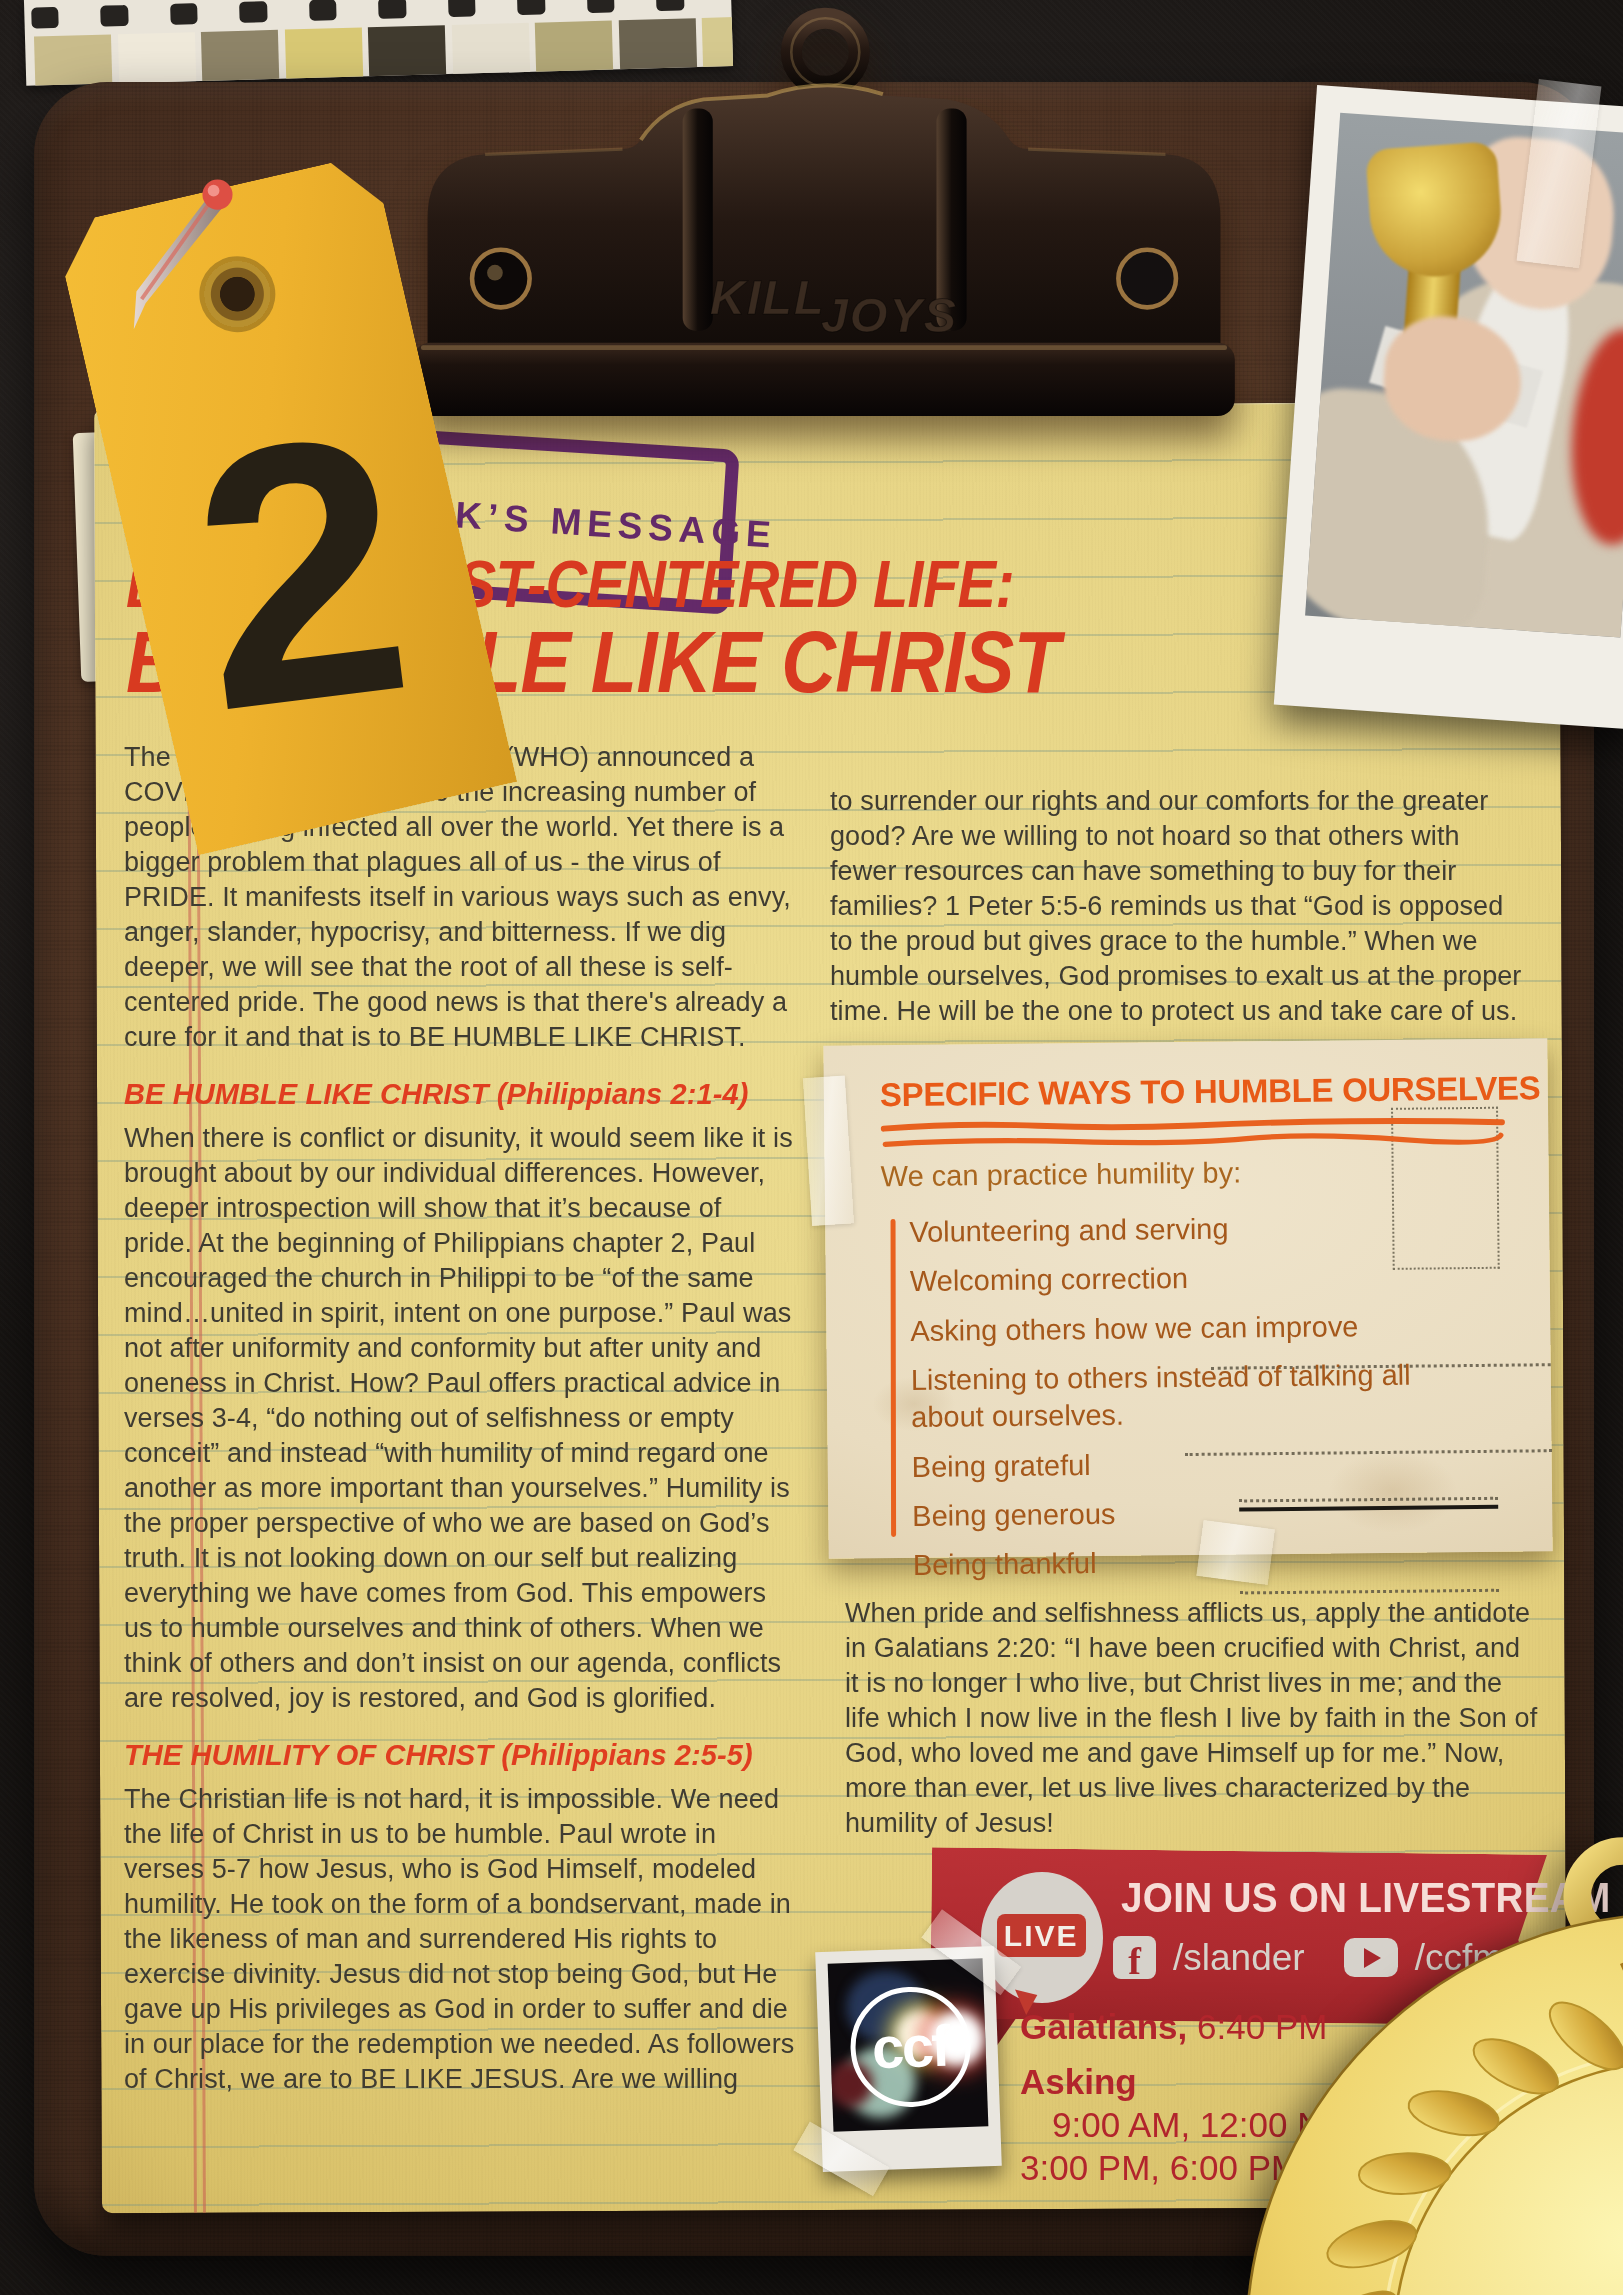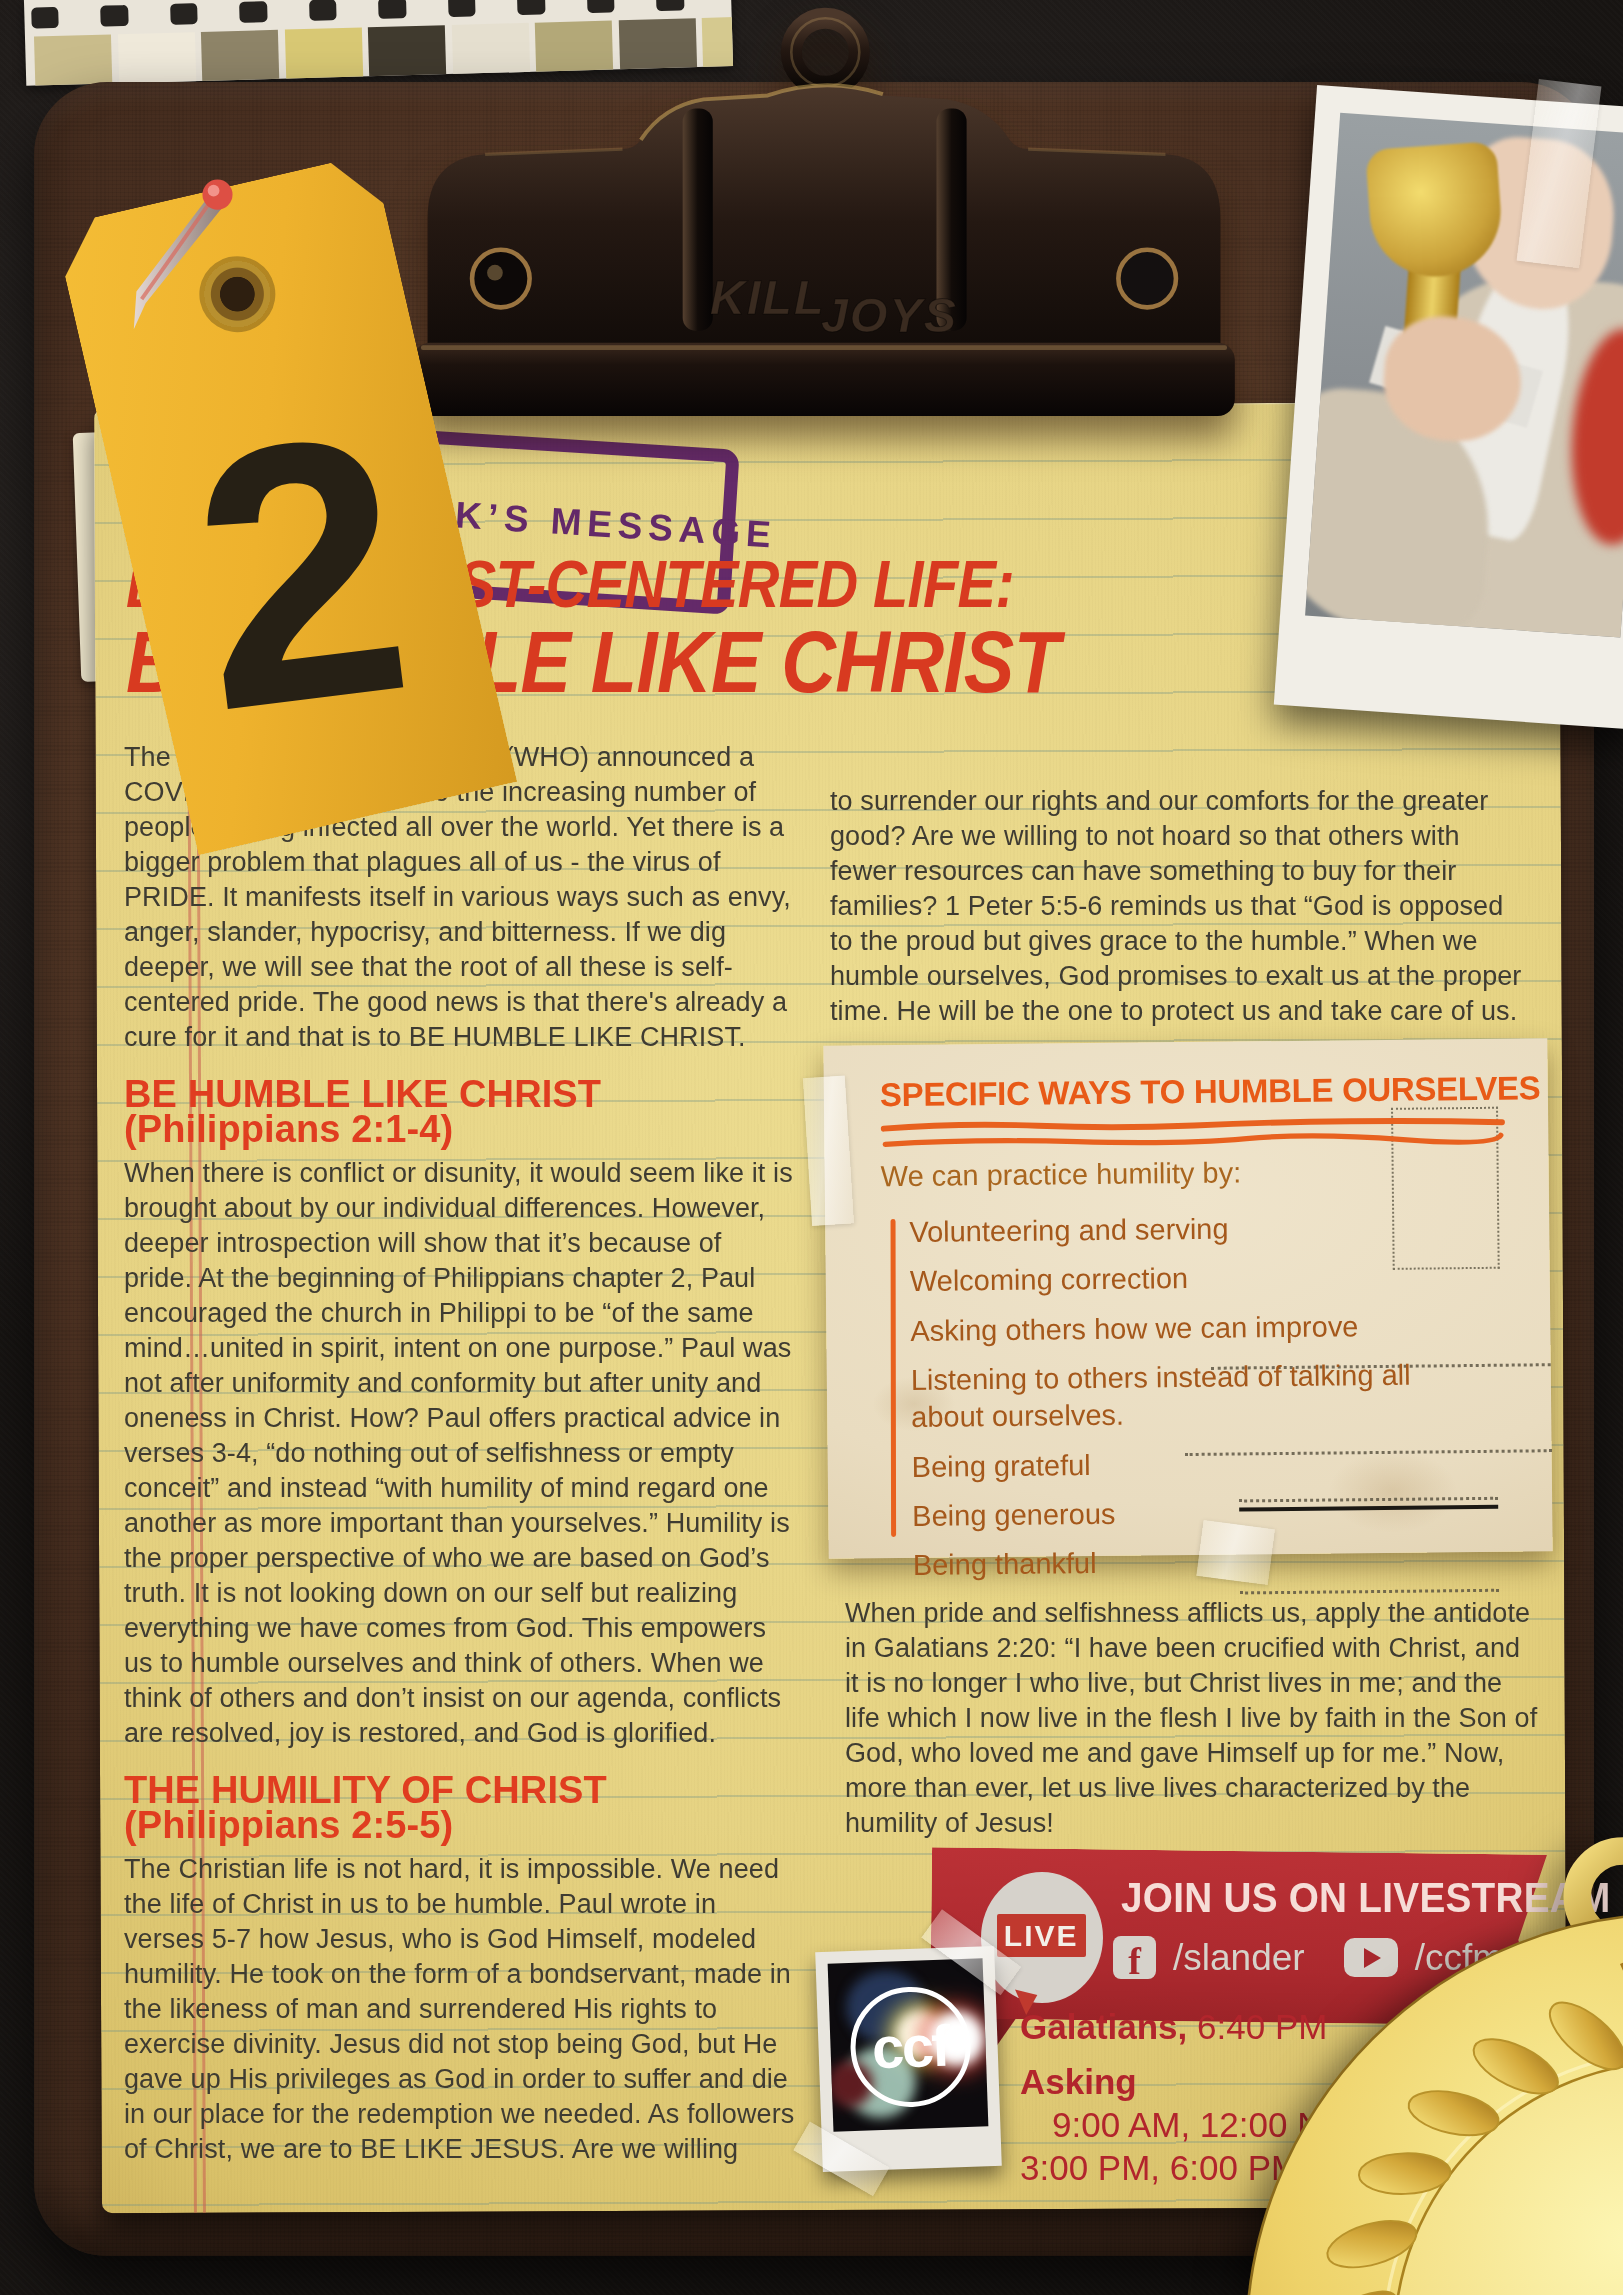--- a/index.html
+++ b/index.html
@@ -80,21 +80,21 @@
 
   
   .title{left:126px;top:550px;z-index:9;color:#d83a20;font-style:italic;font-weight:bold;
     transform:scaleX(.86);transform-origin:left top;white-space:nowrap;}
   .title .t1{font-size:67px;line-height:1.02;letter-spacing:-0.7px;}
   .title .t2{font-size:88px;line-height:1.0;letter-spacing:-0.7px;}
 
   
   .col{z-index:9;font-size:27px;line-height:35px;color:#3f3c32;letter-spacing:0.1px;}
   .col p{margin:0;}
-  .subhead{color:#e03d20;font-weight:bold;font-size:38px;margin:22px 0 9.2px !important;}
+  .subhead{color:#e03d20;font-weight:bold;font-size:29px;margin:22px 0 9.2px !important;font-style:italic;}
   .col-left{left:124px;top:740px;width:672px;}
   .col-right{left:830px;top:784px;width:695px;}
   .closing{left:845px;top:1596px;width:695px;}
 
   
   .card{left:826px;top:1042px;width:724px;height:513px;z-index:10;transform:rotate(-.6deg);
     background:
       radial-gradient(92px 59px at 78% 88%, rgba(150,110,50,.18), transparent 70%),
       radial-gradient(59px 39px at 12% 70%, rgba(140,100,40,.15), transparent 70%),
       radial-gradient(120% 100% at 50% 30%, #efe4cb 0%, #e9dcc0 60%, #ddcca9 100%);
@@ -114,21 +114,21 @@
     background:linear-gradient(180deg,#bb3136 0%,#ab292e 70%,#9c2328 100%);
     clip-path:polygon(0 0,100% 0,95.5% 50%,100% 100%,0 100%);
     filter:drop-shadow(0 9.2px 17px rgba(0,0,0,.4));}
   .banner-fold{left:932px;top:2017px;width:85px;height:58px;z-index:10;
     background:linear-gradient(205deg,#8e2024 0%,#6e181b 80%);
     clip-path:polygon(0 0,100% 0,52% 100%,0 58%);}
   .live-badge{left:981px;top:1872px;width:122px;height:131px;z-index:12;}
   .live-circle{position:absolute;inset:0;border-radius:50%;background:#d6d2cb;}
   .live-tail{position:absolute;left:31px;bottom:-10.5px;width:0;height:0;border-left:17px solid transparent;
     border-right:6.5px solid transparent;border-top:22px solid #c0392e;transform:rotate(14deg);}
-  .live-box{position:absolute;left:15.7px;top:42px;width:89px;height:43px;background:#c0392e;border-radius:2px;
+  .live-box{position:absolute;left:15.7px;top:42px;width:89px;height:43px;background:#c0392e;border-radius:8px;
     display:flex;align-items:center;justify-content:center;color:#f3efe8;font-weight:bold;font-size:30px;letter-spacing:2px;}
   .banner-title{left:1121px;top:1873px;z-index:12;color:#f6ddd7;font-weight:bold;font-size:43px;letter-spacing:0.3px;
     transform:scaleX(.9);transform-origin:left top;white-space:nowrap;}
   .social{left:1113px;top:1936px;z-index:12;display:flex;align-items:center;gap:17px;color:#d6d2ca;font-size:37px;}
   .fb-icon{width:43px;height:43px;background:#d6d2cb;border-radius:7.9px;display:flex;align-items:flex-end;justify-content:center;overflow:hidden;}
   .fb-icon span{font-weight:bold;font-size:38px;line-height:.95;color:#a7272c;font-family:"Liberation Serif",serif;}
   .yt-icon{width:54px;height:39px;background:#d6d2cb;border-radius:10.5px;display:flex;align-items:center;justify-content:center;}
   .yt-icon i{width:0;height:0;border-left:17px solid #a7272c;border-top:10.5px solid transparent;border-bottom:10.5px solid transparent;margin-left:3.9px;}
 
   

